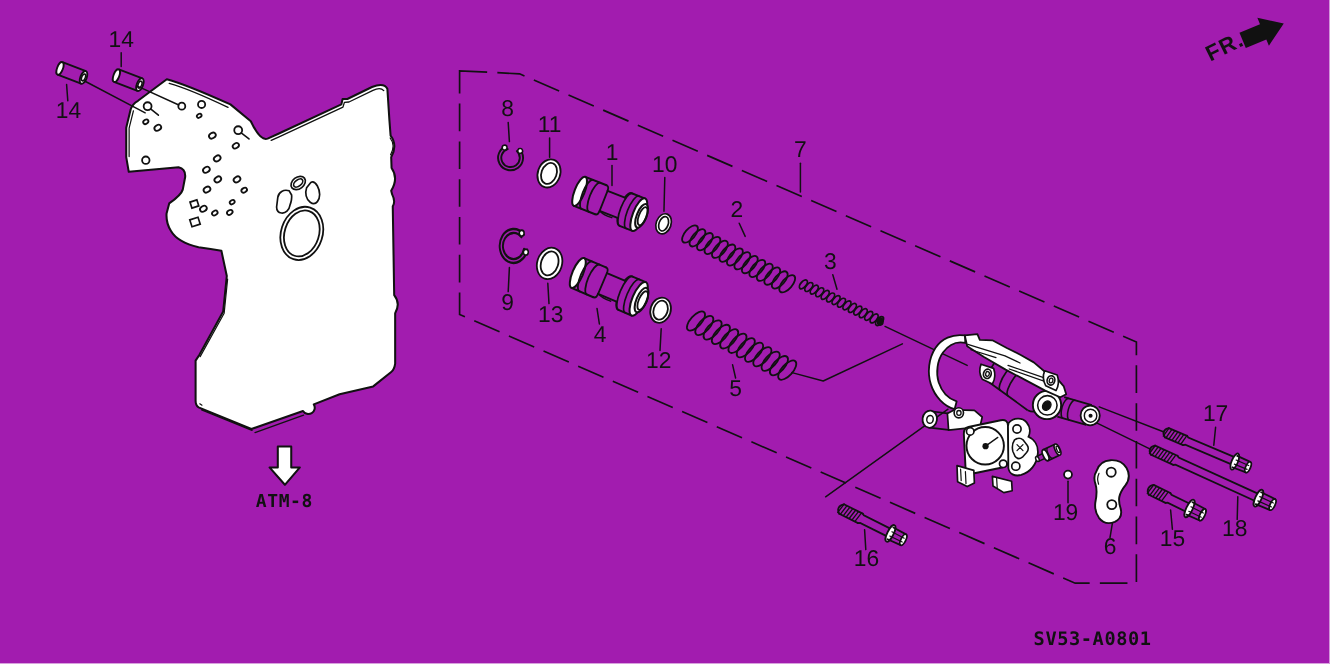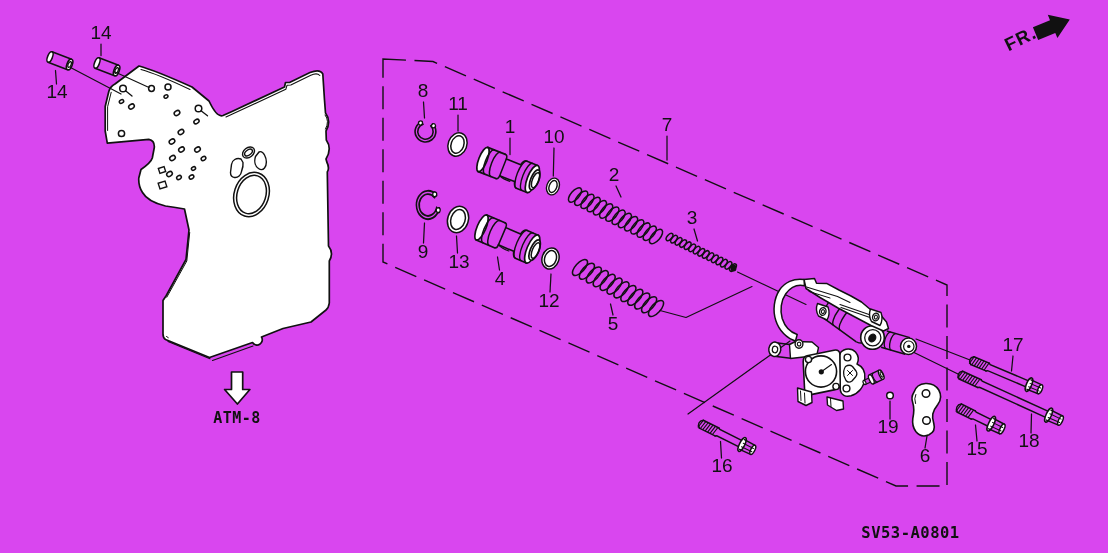--- a/index.html
+++ b/index.html
@@ -1,16 +1,16 @@
 <!DOCTYPE html>
 <html><head>
 <meta charset="utf-8">
 <style>
   html,body { margin:0; padding:0; background:#fff; }
-  .stage { position:relative; width:1108px; height:553px; background:#d946ef; overflow:hidden; }
+  .stage { position:relative; width:1108px; height:553px; background:#a21caf; overflow:hidden; }
   svg { position:absolute; left:0; top:0; }
   .plabel { font-family:"Liberation Sans",sans-serif; font-size:19px; font-weight:400;
              fill:#111; text-anchor:middle; }
   .fr-label { font-family:"Liberation Sans",sans-serif; font-size:18.5px; font-weight:700;
                fill:#111; letter-spacing:1px; }
   .atm-label { font-family:"DejaVu Sans Mono",monospace; font-size:15px; font-weight:700;
                 fill:#111; text-anchor:middle; letter-spacing:0.5px; }
   .code-label { font-family:"DejaVu Sans Mono",monospace; font-size:15.5px; font-weight:700;
                  fill:#111; text-anchor:middle; letter-spacing:0.5px; }
 </style>

